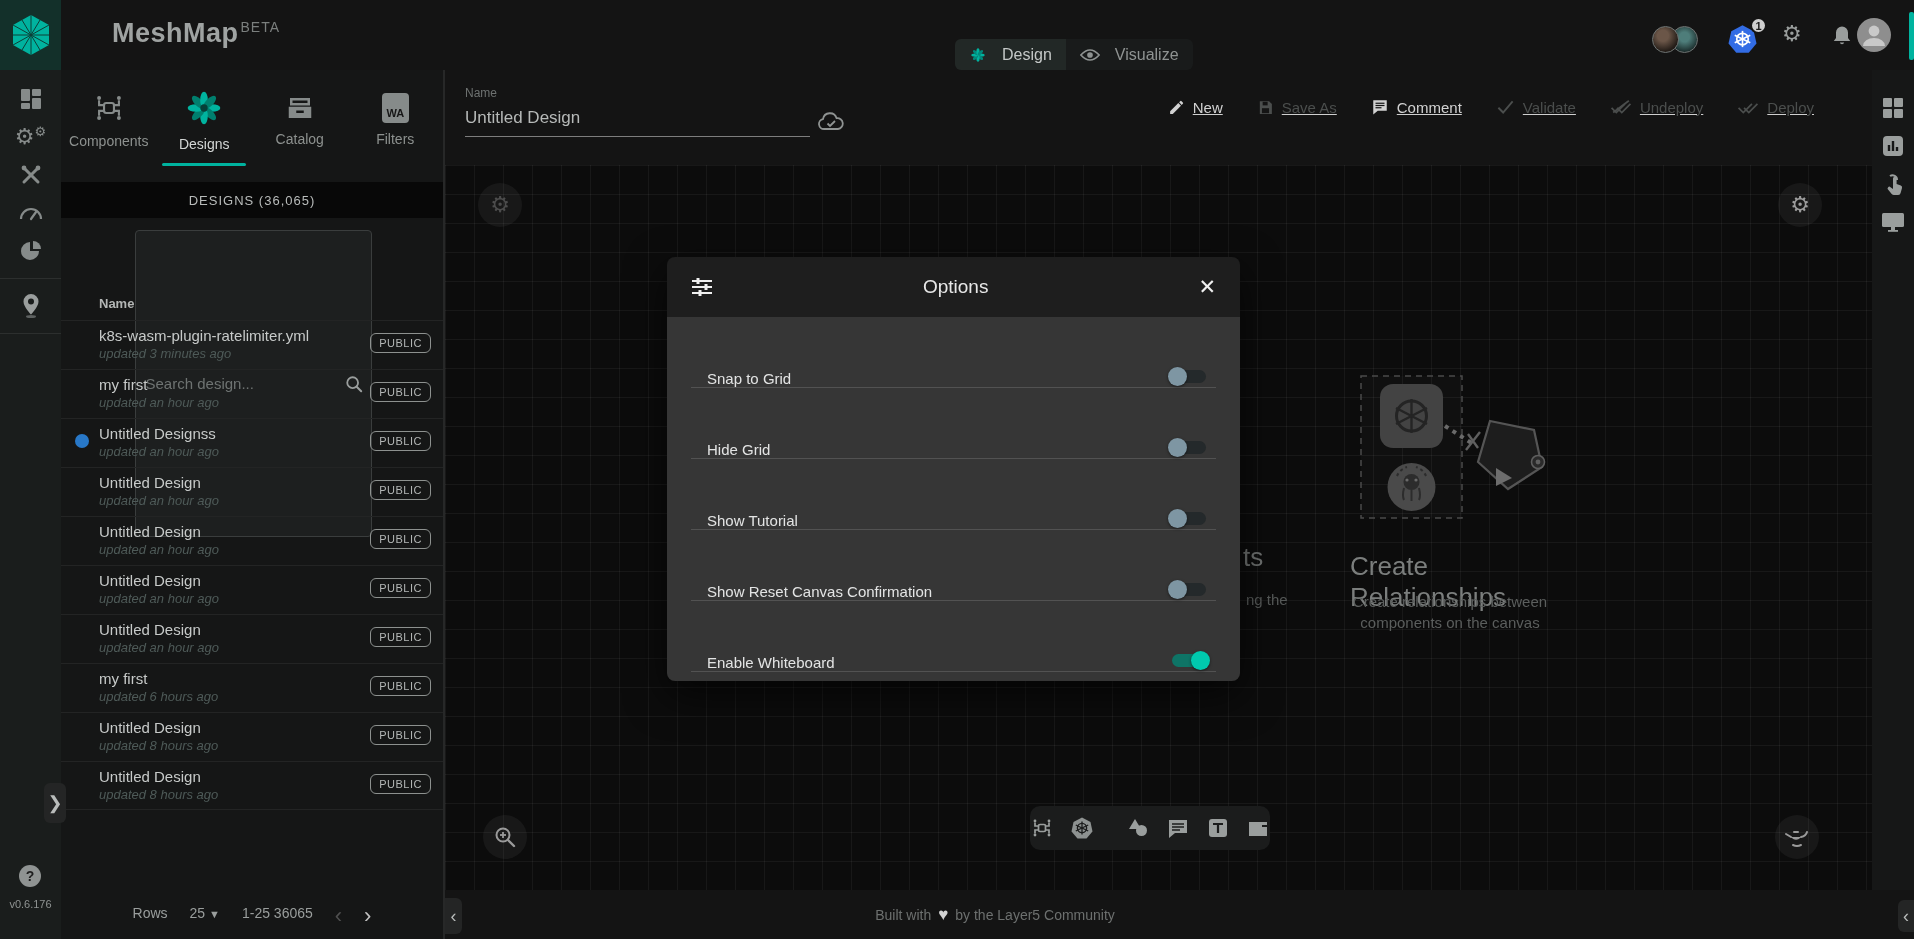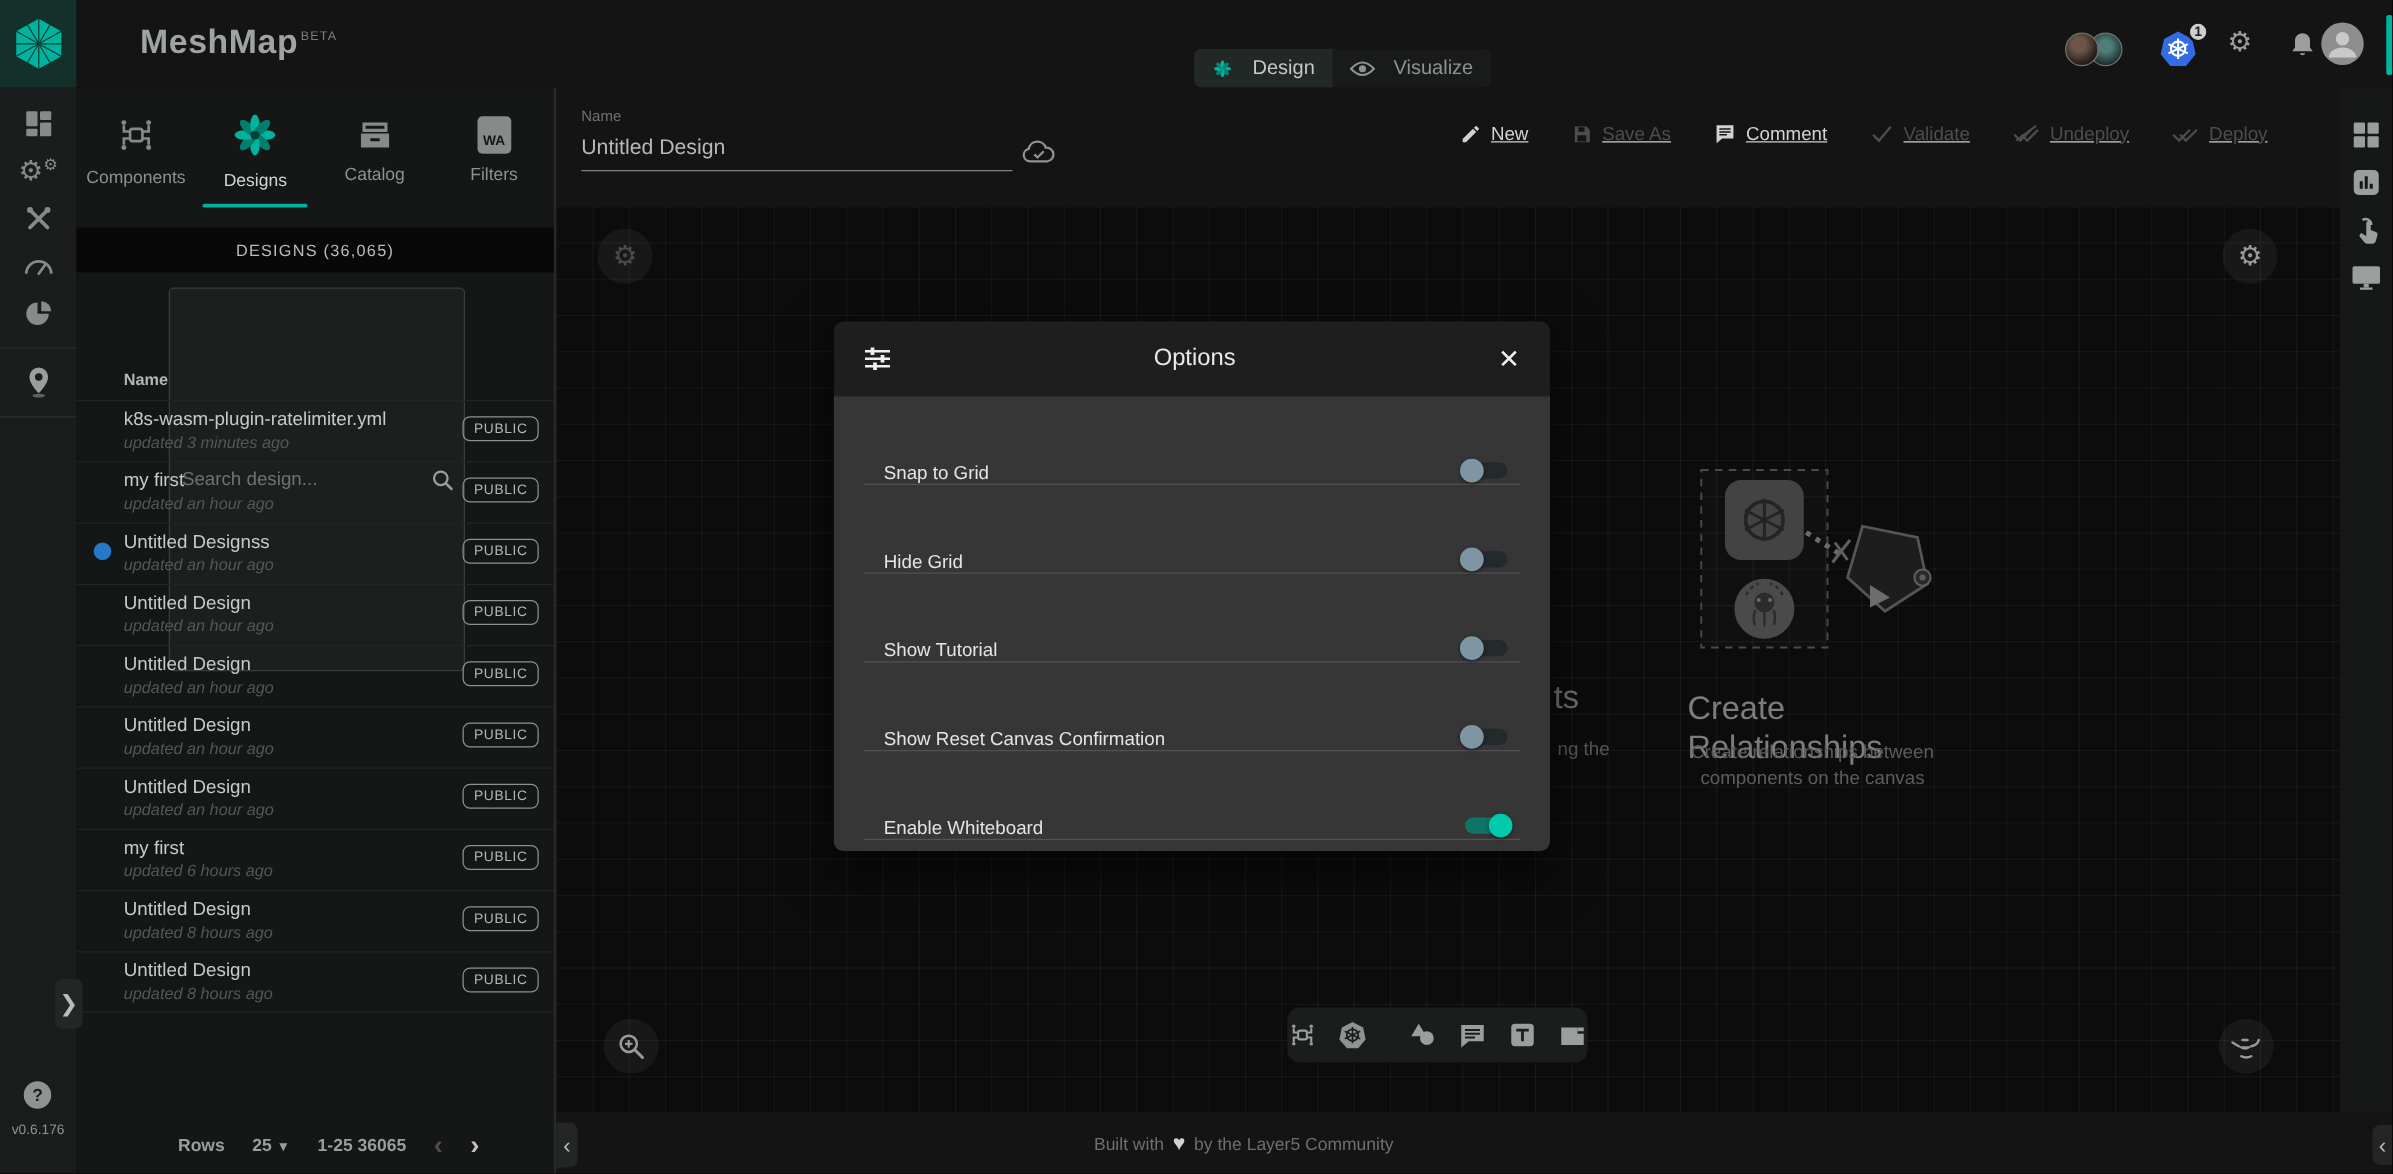--- a/index.html
+++ b/index.html
@@ -6,21 +6,21 @@
   html,body { background:#000; }
   body { width:1914px; height:939px; overflow:hidden;
          font-family:"Liberation Sans", sans-serif; color:#cfcfcf; }
   #app { position:relative; width:1914px; height:939px; background:#0c0c0c; overflow:hidden; }
   .abs { position:absolute; }
 
   
   .header { left:0; top:0; width:1914px; height:70px; background:#141414; z-index:20; }
   .logo-box { left:0; top:0; width:61px; height:70px; background:#13302a; display:flex; align-items:center; justify-content:center; }
   .brand { left:112px; top:18px; font-size:27px; font-weight:bold; color:#9fa3a2; letter-spacing:.5px; }
-  .brand sup { font-size:10px; font-weight:normal; color:#7b7f7e; letter-spacing:1px; margin-left:2px; }
+  .brand sup { font-size:14px; font-weight:normal; color:#7b7f7e; letter-spacing:1px; margin-left:2px; }
   .mode-tabs { left:955px; top:39px; height:31px; display:flex; background:#191b1b; border-radius:6px; overflow:hidden; }
   .mode-tab { display:flex; align-items:center; gap:15px; padding:0 14px; font-size:16px; color:#8f9392; cursor:pointer; }
   .mode-tab.active { background:#222826; color:#c4c8c7; }
   .hdr-right { display:flex; align-items:center; }
   .avatar-sm { width:27px; height:27px; border-radius:50%; border:1px solid #6f7473; }
   .k8s-badge { width:17px; height:17px; border-radius:50%; background:#cfcfcf; color:#1c1c1c; font-size:11px; font-weight:bold;
                display:flex; align-items:center; justify-content:center; position:absolute; right:-9px; top:-7px; border:2px solid #141414; }
   .gear-glyph { font-size:22px; color:#9a9e9d; line-height:1; }
   .teal-strip { left:1909px; top:12px; width:5px; height:48px; background:#00B39F; border-radius:2px; }
 
@@ -49,22 +49,22 @@
   .search-box input::placeholder { color:#6e7372; }
   .col-header { position:absolute; left:38px; top:226px; font-size:13px; font-weight:bold; color:#b3b6b5; }
   .design-list { position:absolute; left:0; top:250px; width:100%; }
   .design-row { position:relative; height:49px; border-top:1px solid #232424; padding:6px 12px 0 38px; cursor:pointer; }
   .design-row:last-child { border-bottom:1px solid #232424; }
   .d-name { font-size:15px; color:#c7cac9; white-space:nowrap; overflow:hidden; max-width:280px; }
   .d-updated { font-size:13px; font-style:italic; color:#4e5a58; margin-top:2px; }
   .d-badge { position:absolute; right:12px; top:12px; border:1px solid #8d918f; border-radius:6px; color:#b4b7b6;
              font-size:11px; padding:3px 8px; letter-spacing:.5px; }
   .mini-avatar { position:absolute; left:14px; top:114px; width:14px; height:14px; border-radius:50%; background:#2878c8; z-index:0; }
-  .pagination { position:absolute; left:11px; bottom:12px; width:100%; display:flex; align-items:center; justify-content:center; gap:22px;
-                font-size:14px; color:#9a9e9d;font-weight:bold; }
+  .pagination { position:absolute; left:0; bottom:12px; width:100%; display:flex; justify-content:center; gap:22px;
+                font-size:14px; color:#9a9e9d; }
   .pg-chev { font-size:22px; line-height:1; }
 
   
   .toolbar-strip { left:445px; top:70px; width:1469px; height:95px; background:#141414; z-index:5; }
   .name-label { position:absolute; left:20px; top:16px; font-size:12px; color:#6e7271; }
   .name-input { position:absolute; left:20px; top:34px; width:345px; background:transparent; border:none; outline:none;
                 border-bottom:1px solid #7d7d7d; color:#b6b9b8; font-size:17px; padding:4px 0 8px 0; font-family:inherit; }
   .actions { position:absolute; right:100px; top:28px; display:flex; align-items:center; gap:34px;text-decoration:underline; }
   .action { display:flex; align-items:center; gap:8px; font-size:15px; color:#d2d2d2; cursor:pointer; }
   .action.disabled { color:#4b4e4d; cursor:default; }

